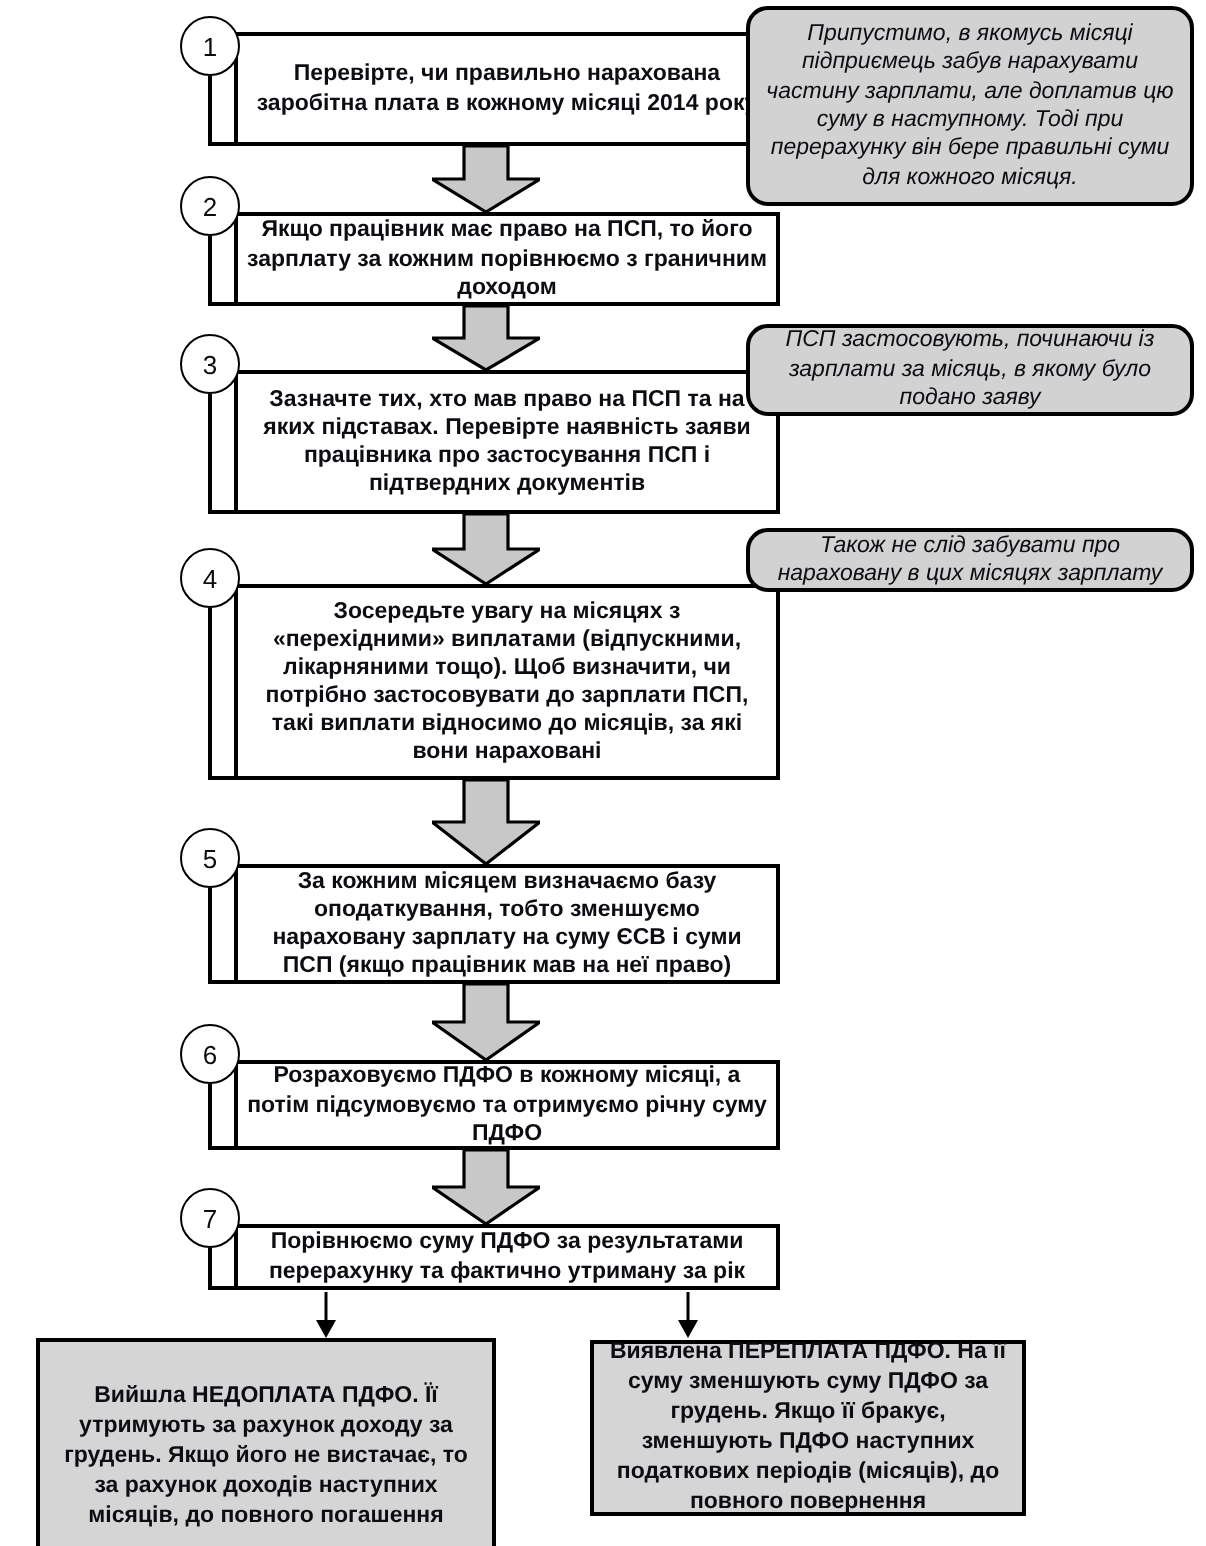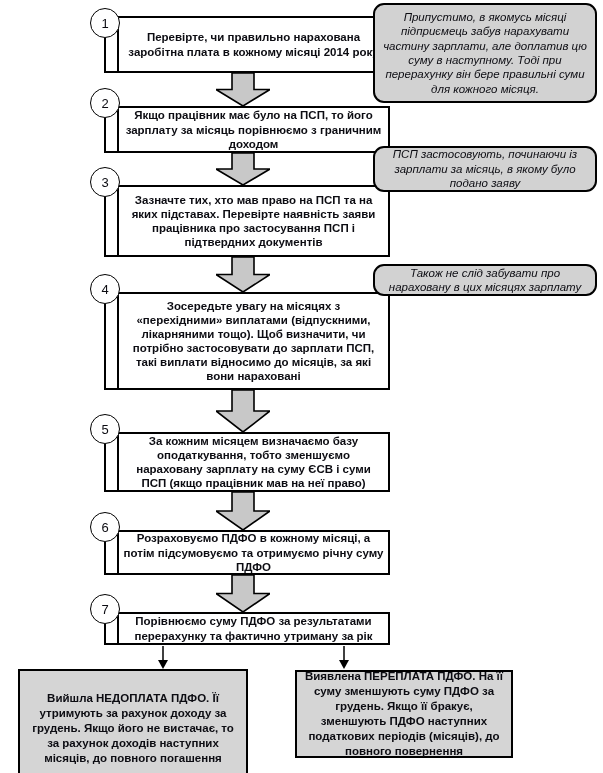--- a/index.html
+++ b/index.html
@@ -112,21 +112,21 @@
     </div>
     <div class="tab"></div>
     <div class="text">Перевірте, чи правильно нарахована заробітна плата в кожному місяці 2014 року</div>
   </div>
 
   <div class="step" style="top:106px;height:47px">
     <div class="circle">
       <span>2</span>
     </div>
     <div class="tab"></div>
-    <div class="text">Якщо працівник має було на ПСП, то його зарплату за місяць порівнюємо з граничним доходом</div>
+    <div class="text">Якщо працівник має право на ПСП, то його зарплату за кожним порівнюємо з граничним доходом</div>
   </div>
 
   <div class="step" style="top:185px;height:72px">
     <div class="circle">
       <span>3</span>
     </div>
     <div class="tab"></div>
     <div class="text">Зазначте тих, хто мав право на ПСП та на яких підставах. Перевірте наявність заяви працівника про застосування ПСП і підтвердних документів</div>
   </div>
 
@@ -177,21 +177,21 @@
   <svg class="barrow" style="top:492px;height:38px" viewBox="0 0 54 36" preserveAspectRatio="none">
       <polygon points="16,0 38,0 38,18 54,18 27,36 0,18 16,18"></polygon>
     </svg>
   <svg class="barrow" style="top:575px;height:37px" viewBox="0 0 54 36" preserveAspectRatio="none">
       <polygon points="16,0 38,0 38,18 54,18 27,36 0,18 16,18"></polygon>
     </svg>
 
   <div class="note" style="top:3px;height:100px">
     <div class="ntext">Припустимо, в якомусь місяці підприємець забув нарахувати частину зарплати, але доплатив цю суму в наступному. Тоді при перерахунку він бере правильні суми для кожного місяця.</div>
   </div>
-  <div class="note" style="top:146px;height:46px">
+  <div class="note" style="top:162px;height:46px">
     <div class="ntext">ПСП застосовують, починаючи із зарплати за місяць, в якому було подано заяву</div>
   </div>
   <div class="note" style="top:264px;height:32px">
     <div class="ntext">Також не слід забувати про нараховану в цих місяцях зарплату</div>
   </div>
 
   <svg class="tarrow" style="left:155px;top:646px" width="16" height="24">
     <line x1="8" y1="0" x2="8" y2="15" stroke="#000" stroke-width="1.5"></line>
     <polygon points="3,14 13,14 8,23" fill="#000"></polygon>
   </svg>

